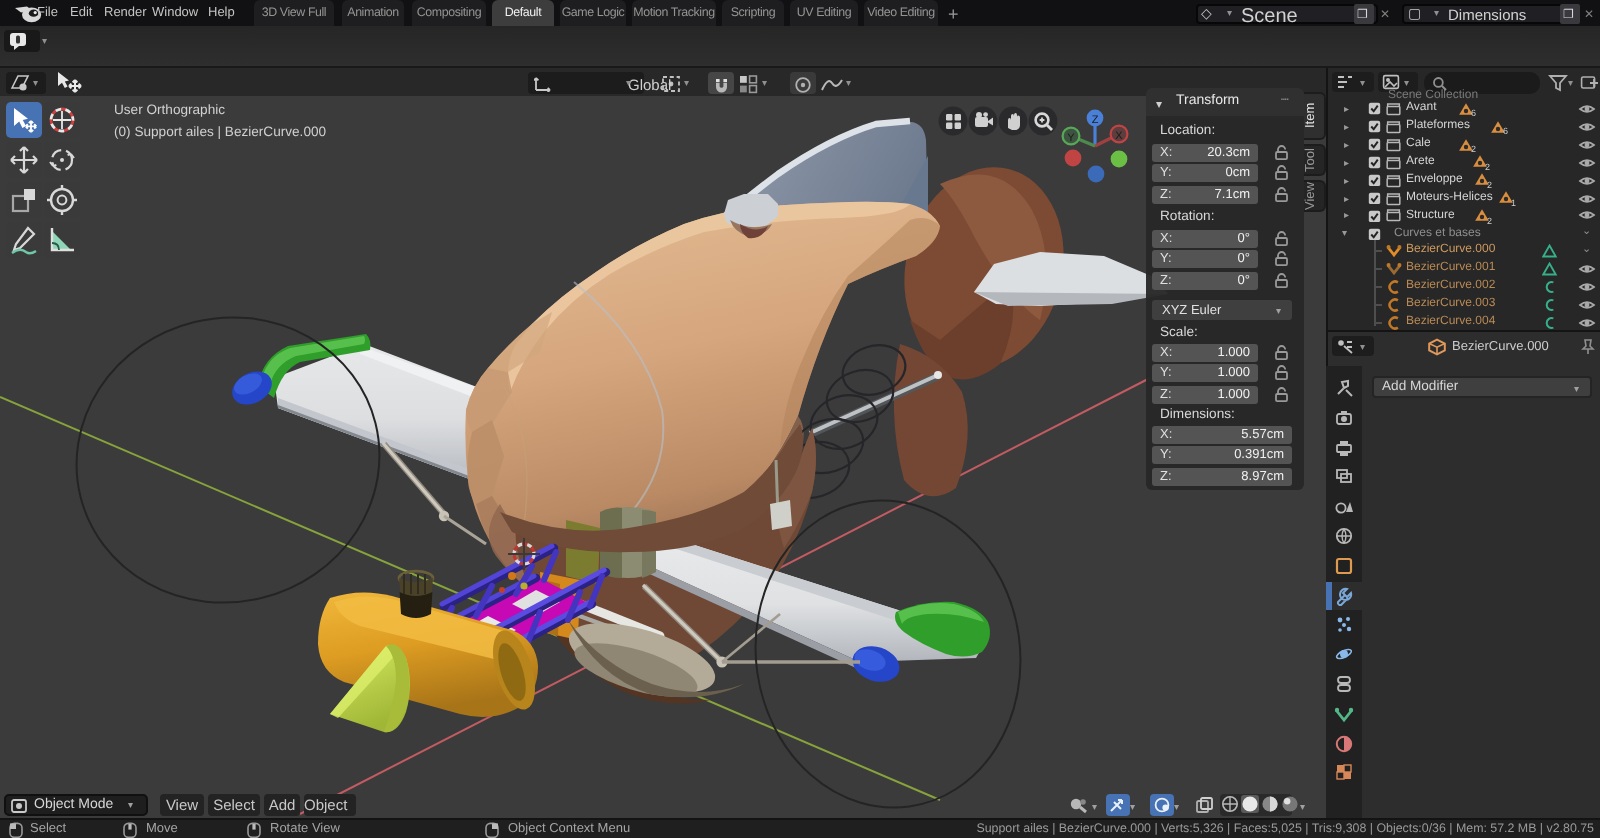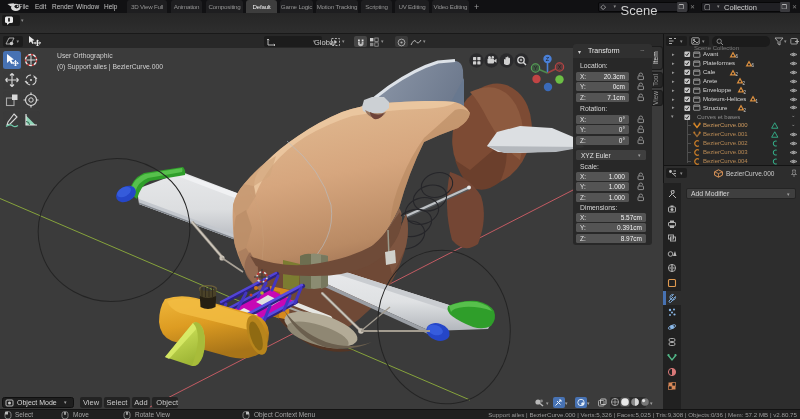--- a/index.html
+++ b/index.html
@@ -177,28 +177,28 @@
     <div class="abs" style="left:246px;top:0px;width:31px;height:13px;background:#3d3d3d;border-radius:3px 3px 0 0;z-index:6;color:#efefef;font-size:6.2px;letter-spacing:-0.2px;text-align:center;line-height:13px;white-space:nowrap;overflow:hidden;">Default</div>
     <div class="abs" style="left:280px;top:0px;width:33px;height:13px;background:#1e1e20;border-radius:3px 3px 0 0;z-index:6;color:#949494;font-size:6.2px;letter-spacing:-0.2px;text-align:center;line-height:13px;white-space:nowrap;overflow:hidden;">Game Logic</div>
     <div class="abs" style="left:316px;top:0px;width:42px;height:13px;background:#1e1e20;border-radius:3px 3px 0 0;z-index:6;color:#949494;font-size:6.2px;letter-spacing:-0.2px;text-align:center;line-height:13px;white-space:nowrap;overflow:hidden;">Motion Tracking</div>
     <div class="abs" style="left:361px;top:0px;width:31px;height:13px;background:#1e1e20;border-radius:3px 3px 0 0;z-index:6;color:#949494;font-size:6.2px;letter-spacing:-0.2px;text-align:center;line-height:13px;white-space:nowrap;overflow:hidden;">Scripting</div>
     <div class="abs" style="left:395px;top:0px;width:34px;height:13px;background:#1e1e20;border-radius:3px 3px 0 0;z-index:6;color:#949494;font-size:6.2px;letter-spacing:-0.2px;text-align:center;line-height:13px;white-space:nowrap;overflow:hidden;">UV Editing</div>
     <div class="abs" style="left:432px;top:0px;width:37px;height:13px;background:#1e1e20;border-radius:3px 3px 0 0;z-index:6;color:#949494;font-size:6.2px;letter-spacing:-0.2px;text-align:center;line-height:13px;white-space:nowrap;overflow:hidden;">Video Editing</div>
     <div class="txt" style="left:474px;top:2px;font-size:9px;color:#9a9a9a;font-weight:normal;">+</div>
     <div class="abs" style="left:597.5px;top:1.5px;width:91px;height:10.5px;background:#202024;border:1px solid #070708;border-radius:2px;z-index:6;"></div>
     <div class="txt" style="left:600.5px;top:2.5px;font-size:7px;color:#c8c8c8;font-weight:normal;">◇</div>
     <div class="txt" style="left:613.5px;top:2.5px;font-size:5px;color:#909090;font-weight:normal;">▾</div>
-    <div class="txt" style="left:620.5px;top:2.5px;font-size:13px;color:#d2d2d2;font-weight:normal;">Scene</div>
+    <div class="txt" style="left:620.5px;top:2.5px;font-size:10px;color:#d2d2d2;font-weight:normal;">Scene</div>
     <div class="abs" style="left:677px;top:2px;width:10px;height:9.5px;background:#3a3a3e;border-radius:1px;z-index:7"></div>
     <div class="txt" style="left:678.5px;top:3px;font-size:6px;color:#d8d8d8;font-weight:normal;">❐</div>
     <div class="txt" style="left:690px;top:3px;font-size:6px;color:#808080;font-weight:normal;">✕</div>
     <div class="abs" style="left:701px;top:1.5px;width:89px;height:10.5px;background:#202024;border:1px solid #070708;border-radius:2px;z-index:6;"></div>
     <div class="txt" style="left:704px;top:2.5px;font-size:7px;color:#c8c8c8;font-weight:normal;">▢</div>
     <div class="txt" style="left:717px;top:2.5px;font-size:5px;color:#909090;font-weight:normal;">▾</div>
-    <div class="txt" style="left:724px;top:2.5px;font-size:7.5px;color:#d2d2d2;font-weight:normal;">Collection</div>
+    <div class="txt" style="left:724px;top:2.5px;font-size:7.5px;color:#d2d2d2;font-weight:normal;">Dimensions</div>
     <div class="abs" style="left:780px;top:2px;width:10px;height:9.5px;background:#3a3a3e;border-radius:1px;z-index:7"></div>
     <div class="txt" style="left:781.5px;top:3px;font-size:6px;color:#d8d8d8;font-weight:normal;">❐</div>
     <div class="txt" style="left:792px;top:3px;font-size:6px;color:#808080;font-weight:normal;">✕</div>
     <div class="abs" style="left:0;top:13px;width:800px;height:21px;background:linear-gradient(#262626,#2e2e2e);border-bottom:1px solid #191919;z-index:5"></div>
     <div class="abs" style="left:2px;top:15px;width:18px;height:10.5px;background:#191919;border-radius:2px;z-index:6"></div>
     <svg class="abs" style="left:4px;top:16px;z-index:7" width="10" height="9" viewBox="0 0 10 9">
       <rect x="1" y="0.5" width="8" height="6.5" rx="1.5" fill="#e8e8e8"></rect>
       <path d="M3,7 L3,9 L5.5,7Z" fill="#e8e8e8"></path>
       <rect x="4" y="1.8" width="2" height="4" rx="0.8" fill="#333"></rect>
     </svg>
@@ -431,21 +431,21 @@
     <div class="abs" style="left:2px;top:396.5px;width:72px;height:11.5px;background:#1e1e1e;border:1px solid #101010;border-radius:2.5px;z-index:6"></div>
     <svg class="abs" style="left:5px;top:398.5px;z-index:7" width="9" height="8" viewBox="0 0 9 8">
       <rect x="1" y="1" width="7" height="6" rx="1" fill="none" stroke="#c8c8c8" stroke-width="0.9"></rect>
       <circle cx="4.5" cy="4" r="1.5" fill="#c8c8c8"></circle>
     </svg>
     <div class="txt" style="left:17px;top:398.5px;font-size:7px;color:#d8d8d8;font-weight:normal;z-index:7">Object Mode</div>
     <div class="txt" style="left:64px;top:399px;font-size:5px;color:#a0a0a0;font-weight:normal;z-index:7">▾</div>
     <div class="abs" style="left:80px;top:397px;width:22px;height:11px;background:#232323;border-radius:2px;z-index:6;color:#c8c8c8;font-size:7.5px;text-align:center;line-height:11px;">View</div>
     <div class="abs" style="left:104px;top:397px;width:26px;height:11px;background:#232323;border-radius:2px;z-index:6;color:#c8c8c8;font-size:7.5px;text-align:center;line-height:11px;">Select</div>
     <div class="abs" style="left:132px;top:397px;width:18px;height:11px;background:#232323;border-radius:2px;z-index:6;color:#c8c8c8;font-size:7.5px;text-align:center;line-height:11px;">Add</div>
-    <div class="abs" style="left:152px;top:397px;width:26px;height:11px;background:#232323;border-radius:2px;z-index:6;color:#c8c8c8;font-size:7.5px;text-align:right;line-height:11px;">Object</div>
+    <div class="abs" style="left:152px;top:397px;width:26px;height:11px;background:#232323;border-radius:2px;z-index:6;color:#c8c8c8;font-size:7.5px;text-align:left;line-height:11px;">Object</div>
     <svg class="abs" style="left:533px;top:397.5px;z-index:6" width="14" height="10" viewBox="0 0 14 10">
       <circle cx="5" cy="4" r="2.6" fill="#b8b8b8"></circle>
       <path d="M7,5.5 L10,8" stroke="#b8b8b8" stroke-width="1.5"></path>
       <circle cx="8.5" cy="3" r="1.4" fill="#888"></circle>
     </svg>
     <div class="txt" style="left:546px;top:399.5px;font-size:5px;color:#a0a0a0;font-weight:normal;z-index:6">▾</div>
     <div class="abs" style="left:553px;top:396.5px;width:12px;height:11px;background:#4772b3;border-radius:2px;z-index:6"></div>
     <svg class="abs" style="left:554px;top:397.5px;z-index:7" width="10" height="9" viewBox="0 0 10 9">
       <path d="M1.5,7.5 L7,2 M7,2 L5,2 M7,2 L7,4 M3,3 L6.5,6.5" stroke="#e8f0f8" stroke-width="1" fill="none"></path>
     </svg>

